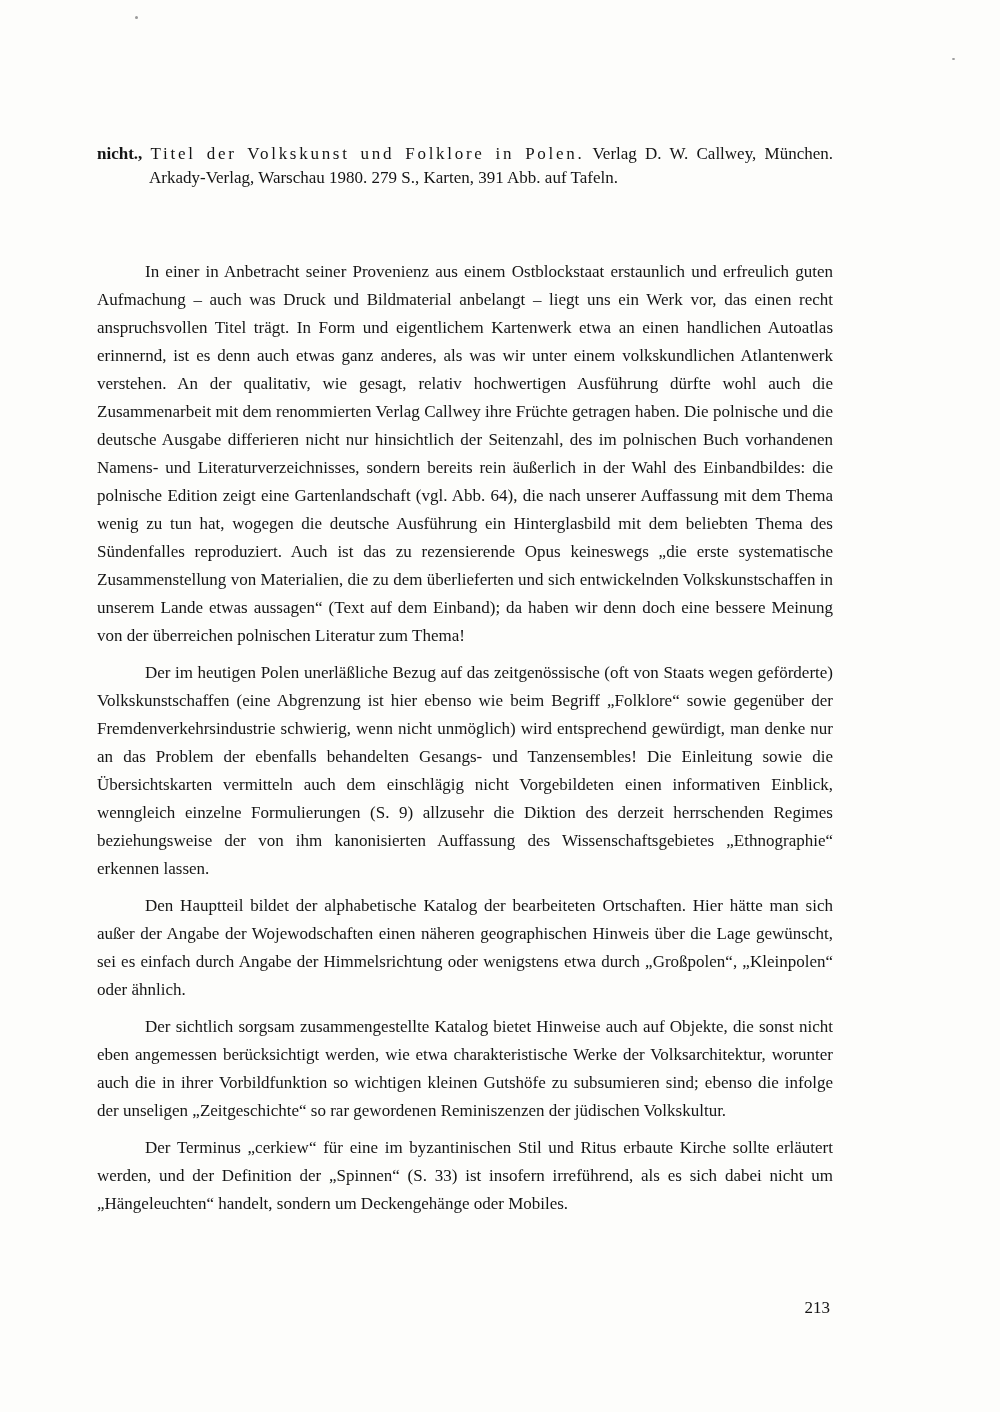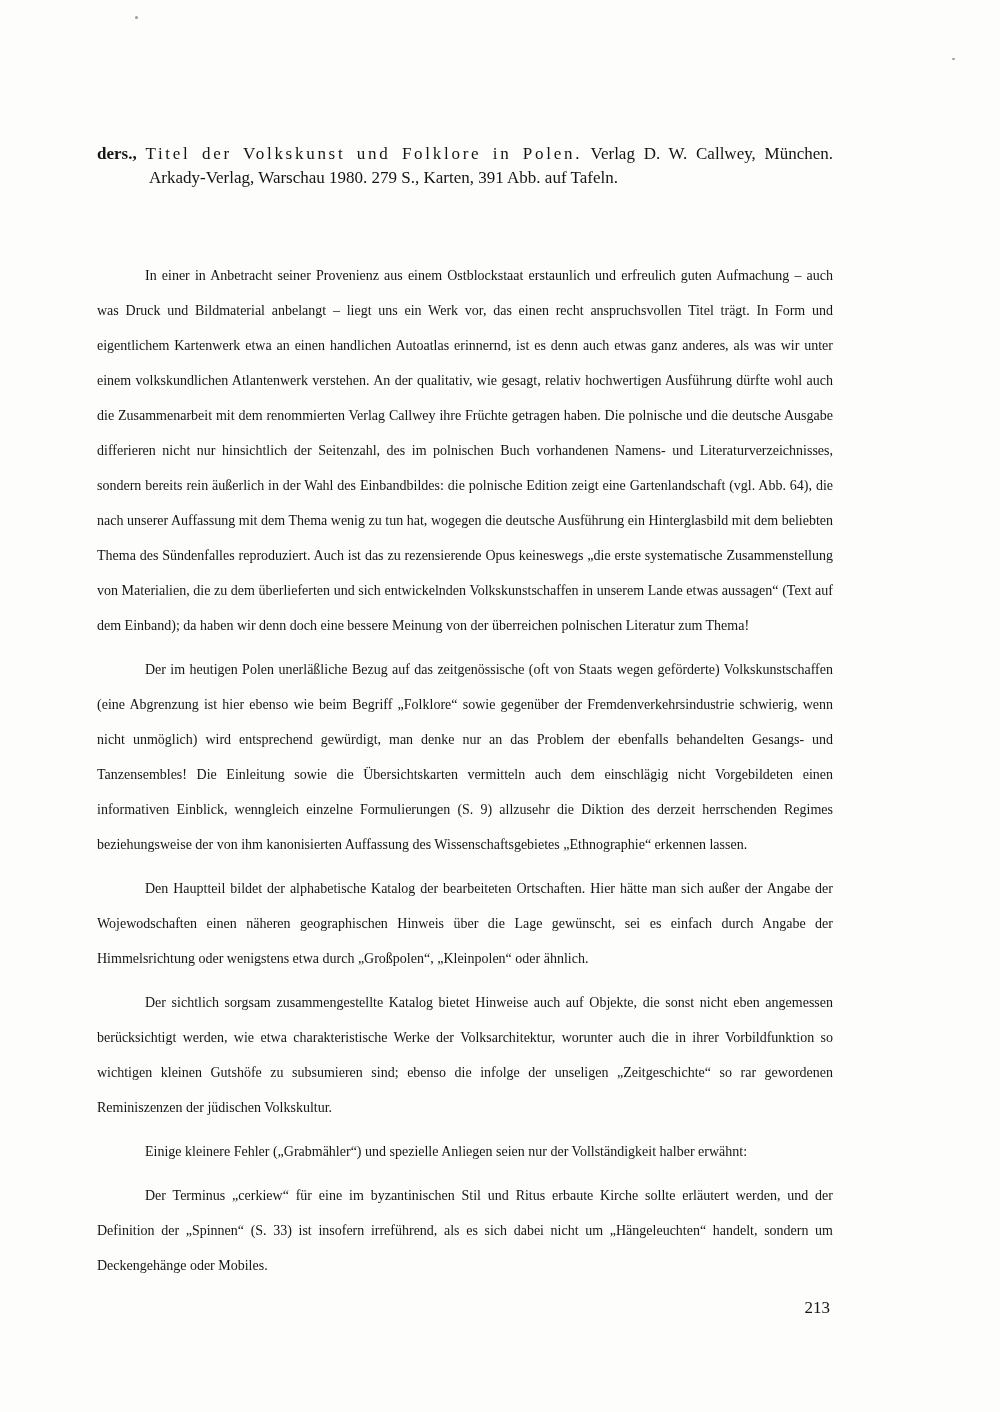--- a/index.html
+++ b/index.html
@@ -31,22 +31,22 @@
     text-indent: -52px;
     margin: 0 0 68px 0;
   }
   .biblio .author {
     font-weight: bold;
   }
   .biblio .spaced {
     letter-spacing: 0.16em;
   }
   p.body-par {
-    font-size: 14px;
-    line-height: 35px;
+    font-size: 17px;
+    line-height: 28px;
     text-align: justify;
     text-indent: 48px;
     margin: 0 0 9px 0;
   }
   .page-number {
     position: absolute;
     right: 170px;
     bottom: 96px;
     font-size: 17px;
     line-height: 1;
@@ -63,31 +63,30 @@
 <body>
 
 <div class="page">
 
   <div class="speck speck-1"></div>
   <div class="speck speck-2"></div>
 
   <div class="text-block">
 
     <div class="biblio">
-      <span class="author">ders.,</span>
+      <span class="author">nicht.,</span>
       <span> </span>
       <span class="spaced">Titel der Volkskunst und Folklore in Polen.</span>
       <span> </span>
       <span>Verlag D. W. Callwey, München. Arkady-Verlag, Warschau 1980. 279 S., Karten, 391 Abb. auf Tafeln.</span>
     </div>
 
     <p class="body-par">In einer in Anbetracht seiner Provenienz aus einem Ostblockstaat erstaunlich und erfreulich guten Aufmachung – auch was Druck und Bildmaterial anbelangt – liegt uns ein Werk vor, das einen recht anspruchsvollen Titel trägt. In Form und eigentlichem Kartenwerk etwa an einen handlichen Autoatlas erinnernd, ist es denn auch etwas ganz anderes, als was wir unter einem volkskundlichen Atlantenwerk verstehen. An der qualitativ, wie gesagt, relativ hochwertigen Ausführung dürfte wohl auch die Zusammenarbeit mit dem renommierten Verlag Callwey ihre Früchte getragen haben. Die polnische und die deutsche Ausgabe differieren nicht nur hinsichtlich der Seitenzahl, des im polnischen Buch vorhandenen Namens- und Literaturverzeichnisses, sondern bereits rein äußerlich in der Wahl des Einbandbildes: die polnische Edition zeigt eine Gartenlandschaft (vgl. Abb. 64), die nach unserer Auffassung mit dem Thema wenig zu tun hat, wogegen die deutsche Ausführung ein Hinterglasbild mit dem beliebten Thema des Sündenfalles reproduziert. Auch ist das zu rezensierende Opus keineswegs „die erste systematische Zusammenstellung von Materialien, die zu dem überlieferten und sich entwickelnden Volkskunstschaffen in unserem Lande etwas aussagen“ (Text auf dem Einband); da haben wir denn doch eine bessere Meinung von der überreichen polnischen Literatur zum Thema!</p>
     <p class="body-par">Der im heutigen Polen unerläßliche Bezug auf das zeitgenössische (oft von Staats wegen geförderte) Volkskunstschaffen (eine Abgrenzung ist hier ebenso wie beim Begriff „Folklore“ sowie gegenüber der Fremdenverkehrsindustrie schwierig, wenn nicht unmöglich) wird entsprechend gewürdigt, man denke nur an das Problem der ebenfalls behandelten Gesangs- und Tanzensembles! Die Einleitung sowie die Übersichtskarten vermitteln auch dem einschlägig nicht Vorgebildeten einen informativen Einblick, wenngleich einzelne Formulierungen (S. 9) allzusehr die Diktion des derzeit herrschenden Regimes beziehungsweise der von ihm kanonisierten Auffassung des Wissenschaftsgebietes „Ethnographie“ erkennen lassen.</p>
     <p class="body-par">Den Hauptteil bildet der alphabetische Katalog der bearbeiteten Ortschaften. Hier hätte man sich außer der Angabe der Wojewodschaften einen näheren geographischen Hinweis über die Lage gewünscht, sei es einfach durch Angabe der Himmelsrichtung oder wenigstens etwa durch „Großpolen“, „Kleinpolen“ oder ähnlich.</p>
     <p class="body-par">Der sichtlich sorgsam zusammengestellte Katalog bietet Hinweise auch auf Objekte, die sonst nicht eben angemessen berücksichtigt werden, wie etwa charakteristische Werke der Volksarchitektur, worunter auch die in ihrer Vorbildfunktion so wichtigen kleinen Gutshöfe zu subsumieren sind; ebenso die infolge der unseligen „Zeitgeschichte“ so rar gewordenen Reminiszenzen der jüdischen Volkskultur.</p>
-    <p class="body-par">Einige kleinere Fehler („Grabmähler“) und spezielle Anliegen seien nur der Vollständigkeit halber erwähnt:</p>
     <p class="body-par">Der Terminus „cerkiew“ für eine im byzantinischen Stil und Ritus erbaute Kirche sollte erläutert werden, und der Definition der „Spinnen“ (S. 33) ist insofern irreführend, als es sich dabei nicht um „Hängeleuchten“ handelt, sondern um Deckengehänge oder Mobiles.</p>
 
   </div>
 
   <div class="page-number">213</div>
 
 </div>
 
 </body></html>

